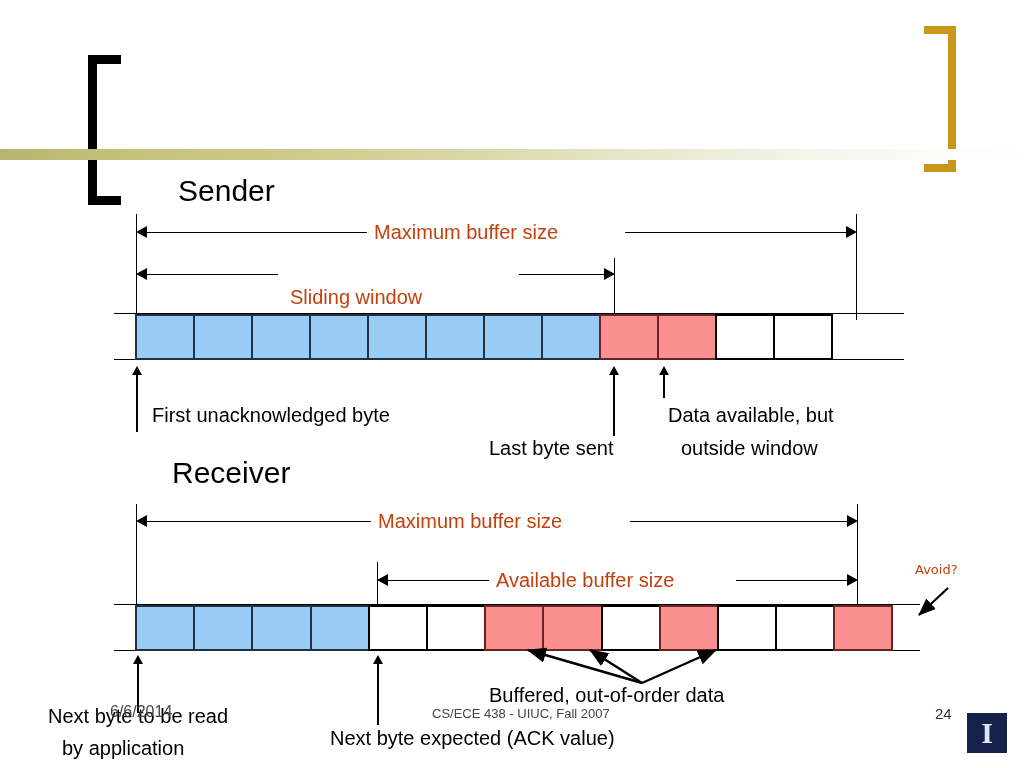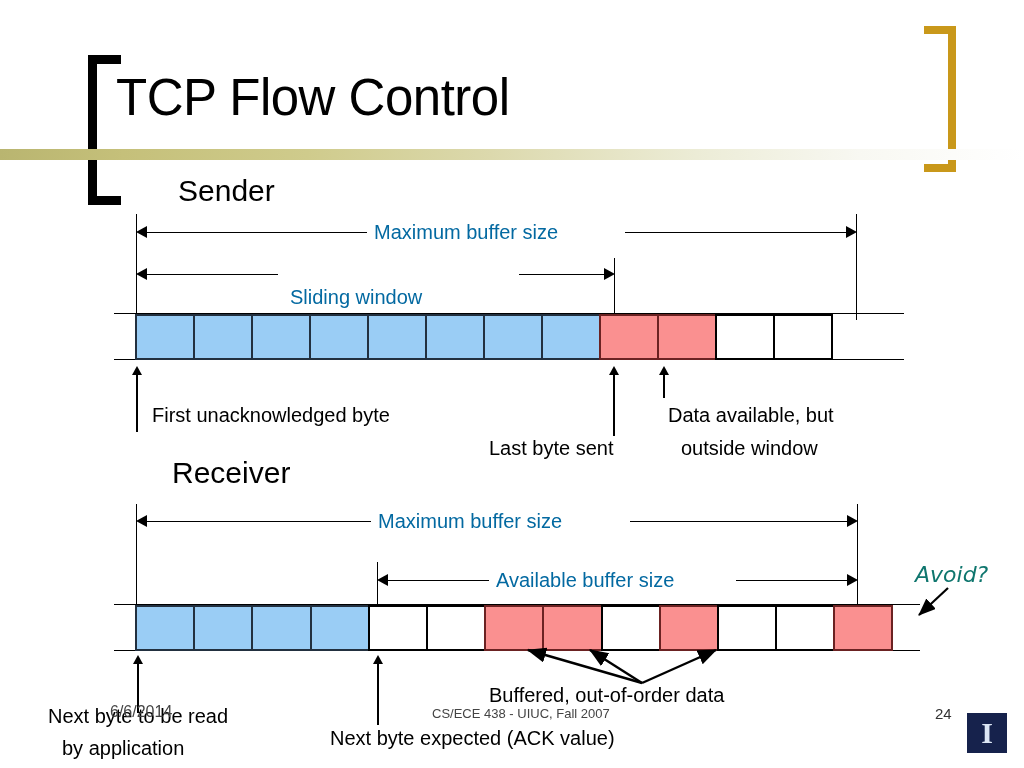--- a/index.html
+++ b/index.html
@@ -38,21 +38,21 @@
   .vline{position:absolute;width:1px;background:#000;}
   .hline{position:absolute;height:1px;background:#000;}
 
   
   .measure{position:absolute;height:20px;}
   .measure .seg{position:absolute;top:9px;height:1px;background:#000;}
   .measure .hL{position:absolute;top:3px;left:0;width:0;height:0;
     border-top:6px solid transparent;border-bottom:6px solid transparent;border-right:11px solid #000;}
   .measure .hR{position:absolute;top:3px;right:0;width:0;height:0;
     border-top:6px solid transparent;border-bottom:6px solid transparent;border-left:11px solid #000;}
-  .measure .mlabel{position:absolute;top:-2px;font-size:20px;color:#0369a1;background:#fff;padding:0 7px;white-space:nowrap;}
+  .measure .mlabel{position:absolute;top:-2px;font-size:20px;color:#c2410c;background:#fff;padding:0 7px;white-space:nowrap;}
 
   
   .ptr{position:absolute;width:2px;background:#000;}
   .ptr::before{content:"";position:absolute;left:-4px;top:-8px;width:0;height:0;
     border-left:5px solid transparent;border-right:5px solid transparent;border-bottom:9px solid #000;}
 
   
   .buffer{position:absolute;height:46px;display:flex;}
   .cell{height:46px;box-sizing:border-box;border:2px solid #22303f;margin-left:-2px;}
   .cell:first-child{margin-left:0;}
@@ -63,33 +63,32 @@
   
   .foot{position:absolute;font-size:16px;color:#444;white-space:nowrap;}
   .pagenum{position:absolute;font-size:15px;color:#333;}
   .logo{
     position:absolute;width:40px;height:40px;background:#16224C;
     display:flex;align-items:center;justify-content:center;
   }
   .logo .letter{color:#dce6f5;font-family:"Liberation Serif",serif;font-size:30px;line-height:30px;font-weight:700;}
 
   .avoid{
-    position:absolute;font-family:"DejaVu Sans",sans-serif;font-style:italic;
-    font-size:22px;color:#0f766e;white-space:nowrap;
+    position:absolute;font-family:"DejaVu Sans",sans-serif;
+    font-size:13px;color:#c2410c;white-space:nowrap;
   }
   svg.overlay{position:absolute;left:0;top:0;width:1024px;height:768px;pointer-events:none;}
 </style>
 </head>
 <body>
 
 <div id="slide">
 
   <div class="title-bracket-left"></div>
   <div class="title-bracket-right"></div>
-  <div class="slide-title">TCP Flow Control</div>
   <div class="divider"></div>
 
   <div class="sect-label" style="left:178px;top:174px;">Sender</div>
 
   <div class="vline" style="left:136px;top:214px;height:106px;"></div>
   <div class="vline" style="left:856px;top:214px;height:106px;"></div>
   <div class="vline" style="left:614px;top:258px;height:62px;"></div>
 
   <div class="measure" style="left:136px;top:223px;width:721px;">
     <div class="hL"></div>

